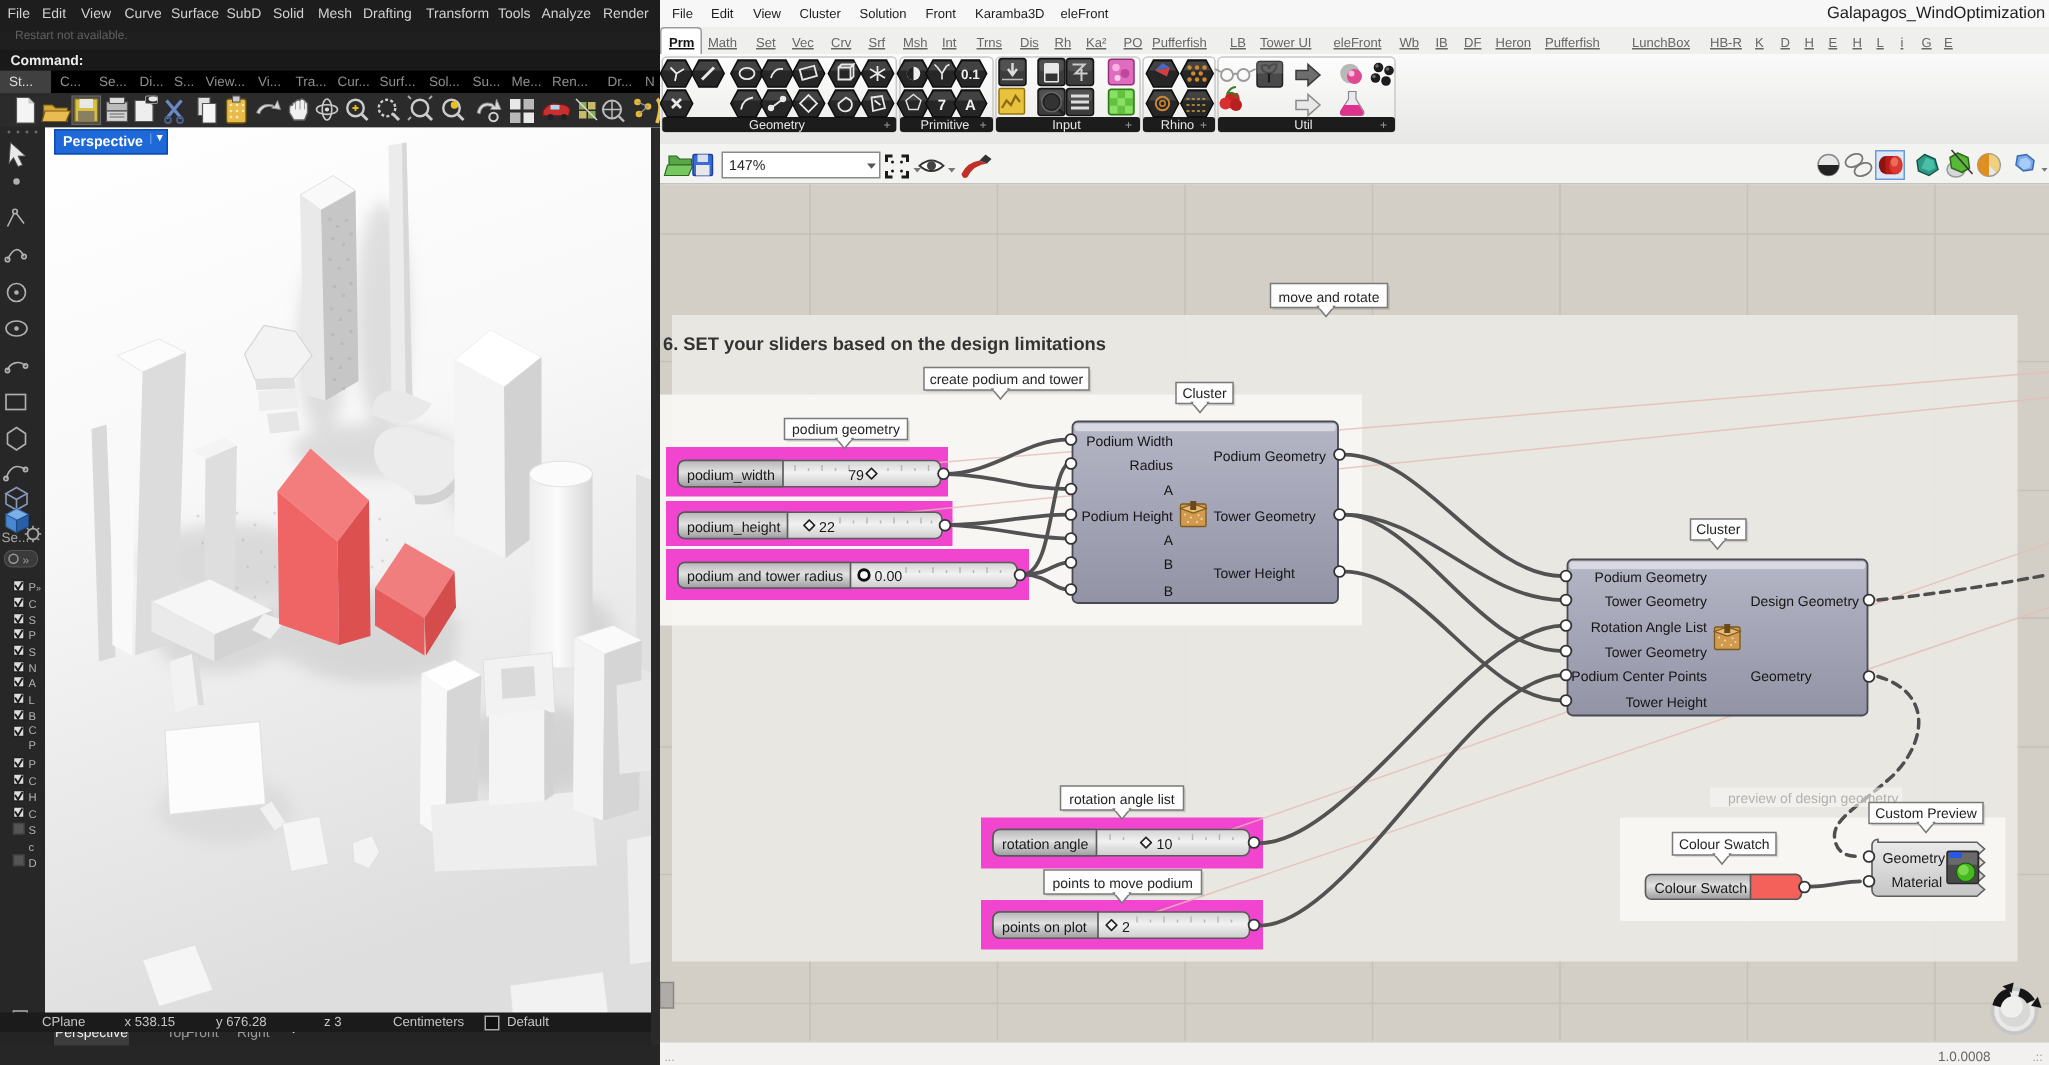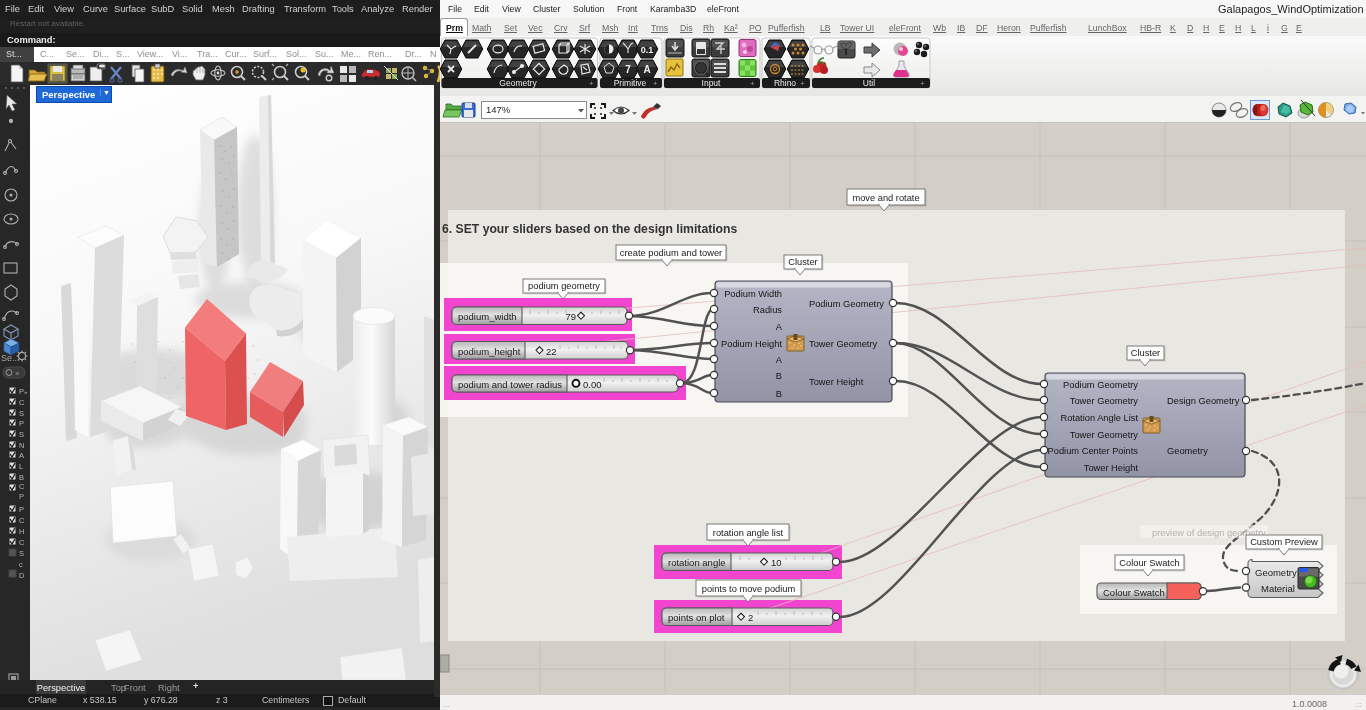--- a/index.html
+++ b/index.html
@@ -31,21 +31,21 @@
       <span style="left:332px">Tools</span>
       <span style="left:361px">Analyze</span>
       <span style="left:402px">Render</span>
   </div>
   <div class="abs" style="left:0;top:33px;width:440px;height:14px;background:#191919;color:#ececec;font-size:9.3px;font-weight:bold;">
       <span style="position:absolute;left:7px;top:2px;">Command:</span>
     </div>
   <div class="abs" style="left:0;top:21px;width:440px;height:12px;background:#1f1f1f;color:#606060;font-size:8px;">
       <span style="position:absolute;left:10px;top:-2px;">Restart not available.</span>
     </div>
-  <div class="abs" style="left:0;top:47px;width:440px;height:15px;background:#ffffff;font-size:9px;color:#8f8f8f;">
+  <div class="abs" style="left:0;top:47px;width:440px;height:15px;background:#000000;font-size:9px;color:#8f8f8f;">
     <div class="abs" style="left:0;top:0;width:34px;height:15px;background:#404040;color:#dedede;">
         <span style="position:absolute;left:6px;top:2px;">St...</span>
       </div>
     <span class="abs" style="left:40px;top:2px">C...</span>
       <span class="abs" style="left:66px;top:2px">Se...</span>
       <span class="abs" style="left:93px;top:2px">Di...</span>
       <span class="abs" style="left:116px;top:2px">S...</span>
       <span class="abs" style="left:137px;top:2px">View...</span>
       <span class="abs" style="left:172px;top:2px">Vi...</span>
       <span class="abs" style="left:197px;top:2px">Tra...</span>
@@ -425,21 +425,21 @@
       <span style="position:absolute;left:5px;top:2px;">Perspective</span>
       <span style="position:absolute;right:1px;top:2px;font-size:7px;border-left:1px solid #5590e8;padding-left:2px;">▼</span>
     </div>
   <div class="abs" style="left:0;top:680px;width:440px;height:17px;background:#242424;font-size:9.3px;color:#999;">
     <div class="abs" style="left:36px;top:0;width:50px;height:17px;background:#3c3c3c;color:#f0f0f0;text-align:center;line-height:17px;font-size:9.3px;">Perspective</div>
     <span class="abs" style="left:111px;top:3px;">Top</span>
       <span class="abs" style="left:124px;top:3px;">Front</span>
       <span class="abs" style="left:158px;top:3px;">Right</span>
       <span class="abs" style="left:193px;top:1px;color:#ddd;font-weight:bold;">+</span>
   </div>
-  <div class="abs" style="left:0;top:694px;width:440px;height:13px;background:#1b1b1b;font-size:8.8px;color:#c6c6c6;">
+  <div class="abs" style="left:0;top:675px;width:440px;height:13px;background:#1b1b1b;font-size:8.8px;color:#c6c6c6;">
     <span class="abs" style="left:28px;top:1px;">CPlane</span>
       <span class="abs" style="left:83px;top:1px;">x 538.15</span>
       <span class="abs" style="left:144px;top:1px;">y 676.28</span>
       <span class="abs" style="left:216px;top:1px;">z 3</span>
       <span class="abs" style="left:262px;top:1px;">Centimeters</span>
       <span class="abs" style="left:323px;top:2px;width:8px;height:8px;border:1px solid #aaa;background:#111;"></span>
       <span class="abs" style="left:338px;top:1px;text-align:right;">Default</span>
   </div>
 <div class="abs" style="left:434px;top:85px;width:6px;height:612px;background:#2a2a2a;"></div>
   </div>

